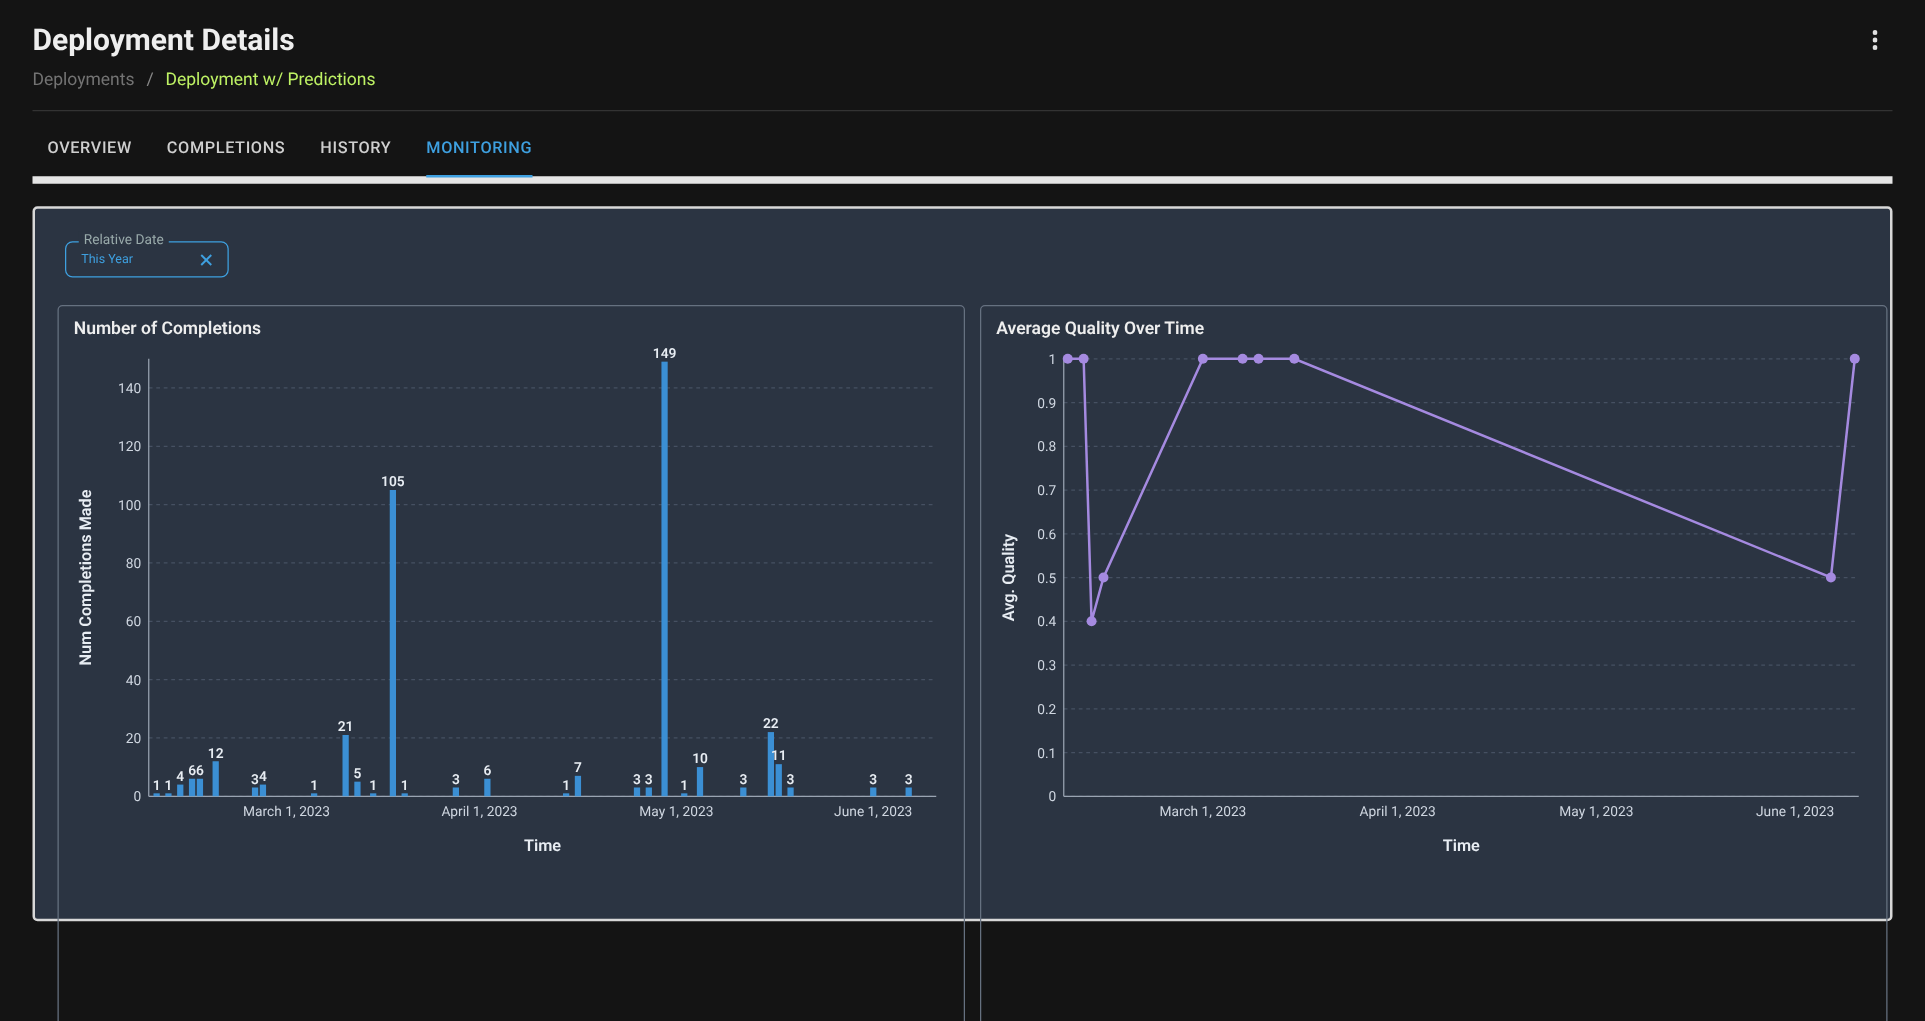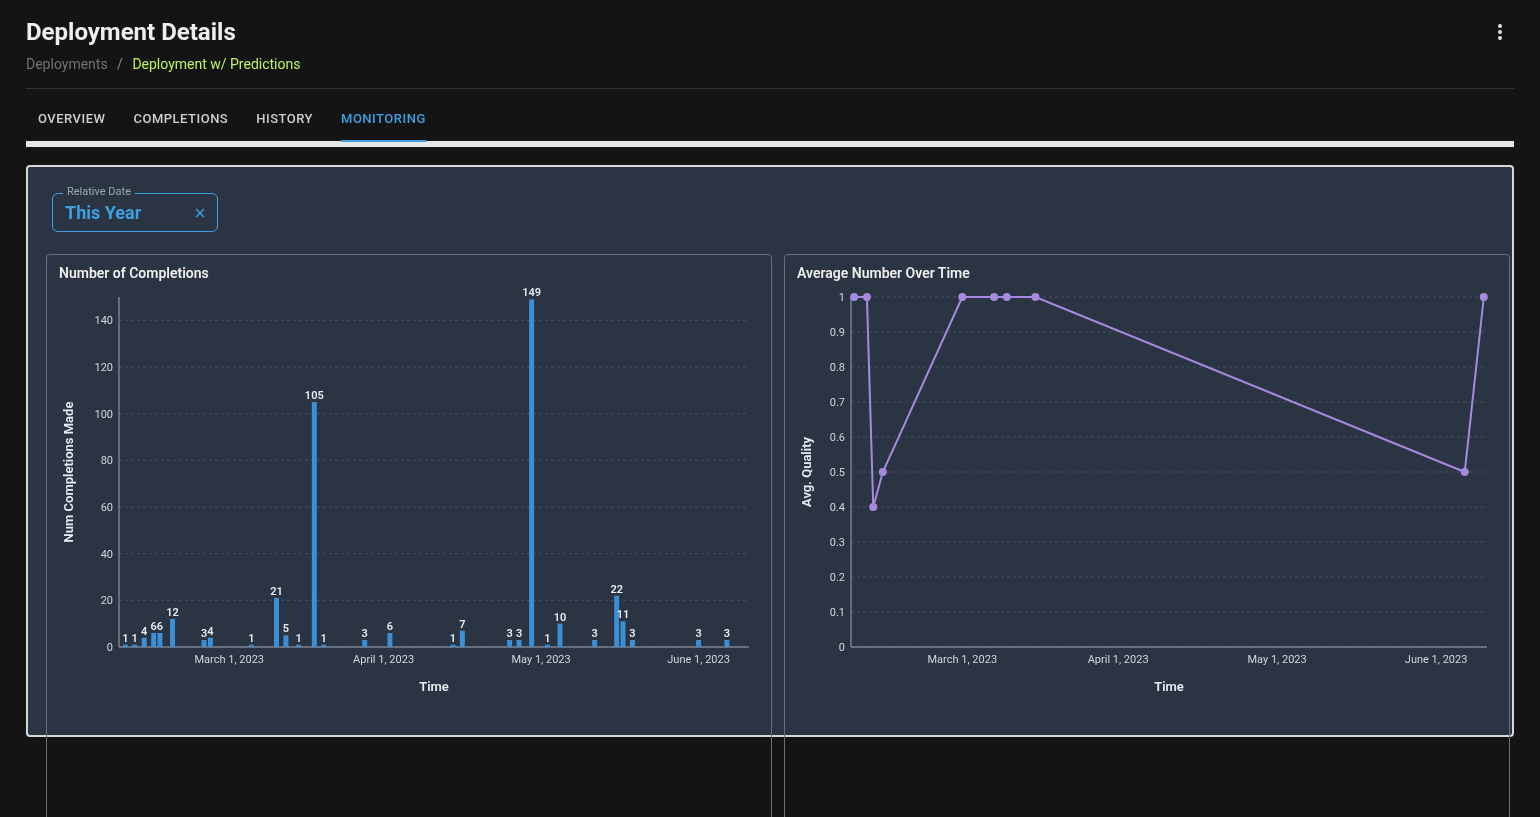--- a/index.html
+++ b/index.html
@@ -81,21 +81,21 @@
   }
   .filter-chip-legend {
     position: absolute;
     top: -9px;
     left: 10px;
     background: #2b3442;
     padding: 0 4px;
     font-size: 11px;
     color: #9aa;
   }
-  .filter-chip-value { color: #3ea0e0; font-weight: 700; font-size: 18px; }
+  .filter-chip-value { color: #3ea0e0; font-weight: 400; font-size: 10px; }
   .filter-chip-close { color: #3ea0e0; font-size: 14px; cursor: pointer; }
   .charts-row {
     display: flex;
     gap: 12px;
     height: 583px;
   }
   .chart-card {
     flex: 1;
     border: 1px solid #667180;
     border-radius: 4px;
@@ -244,21 +244,21 @@
               <rect x="570.9499999999999" y="353" width="5" height="7" class="bar"></rect>
               <text x="573.4499999999999" y="350" class="bar-label">3</text>
               <rect x="637.1" y="353" width="5" height="7" class="bar"></rect>
               <text x="639.6" y="350" class="bar-label">3</text>
               <rect x="665.4499999999999" y="353" width="5" height="7" class="bar"></rect>
               <text x="667.9499999999999" y="350" class="bar-label">3</text>
             </svg>
         </div>
       </div>
       <div class="chart-card">
-        <div class="chart-title">Average Number Over Time</div>
+        <div class="chart-title">Average Quality Over Time</div>
         <div class="chart-body">
           <svg id="line-chart" width="700" height="410" viewBox="0 0 700 410">
               <line x1="54" y1="360" x2="690" y2="360" class="grid-line"></line>
               <text x="48" y="364" text-anchor="end" class="axis-text">0</text>
               <line x1="54" y1="325" x2="690" y2="325" class="grid-line"></line>
               <text x="48" y="329" text-anchor="end" class="axis-text">0.1</text>
               <line x1="54" y1="290" x2="690" y2="290" class="grid-line"></line>
               <text x="48" y="294" text-anchor="end" class="axis-text">0.2</text>
               <line x1="54" y1="255" x2="690" y2="255" class="grid-line"></line>
               <text x="48" y="259" text-anchor="end" class="axis-text">0.3</text>

